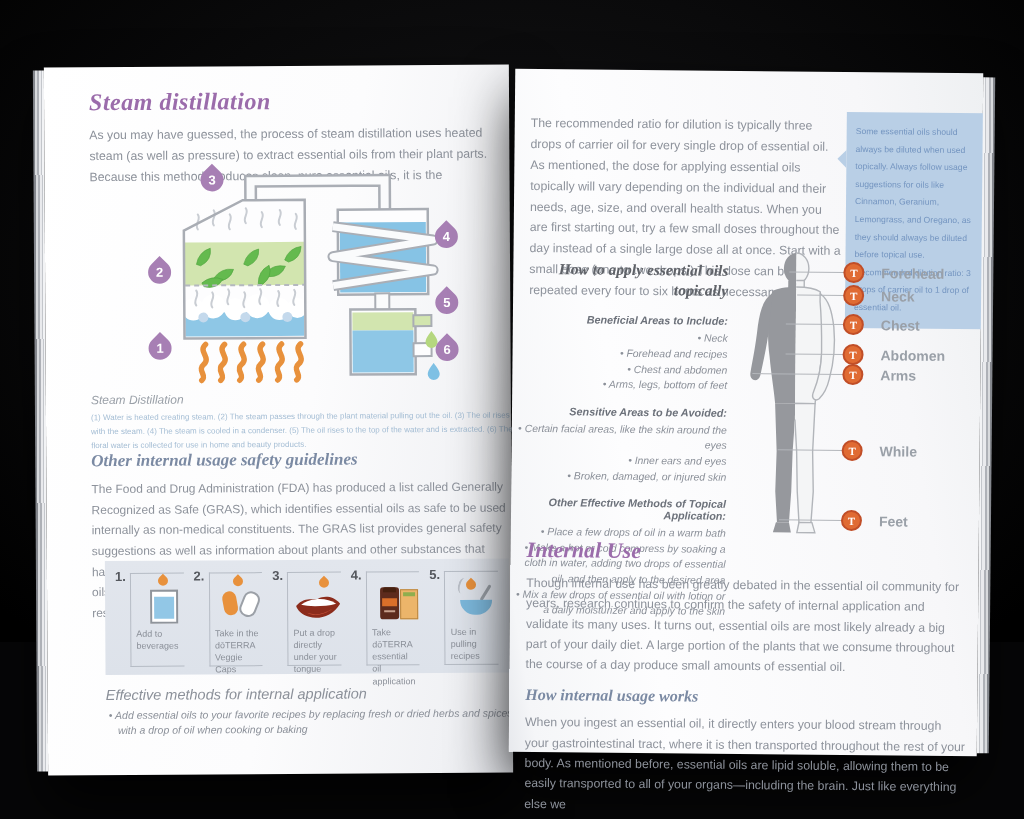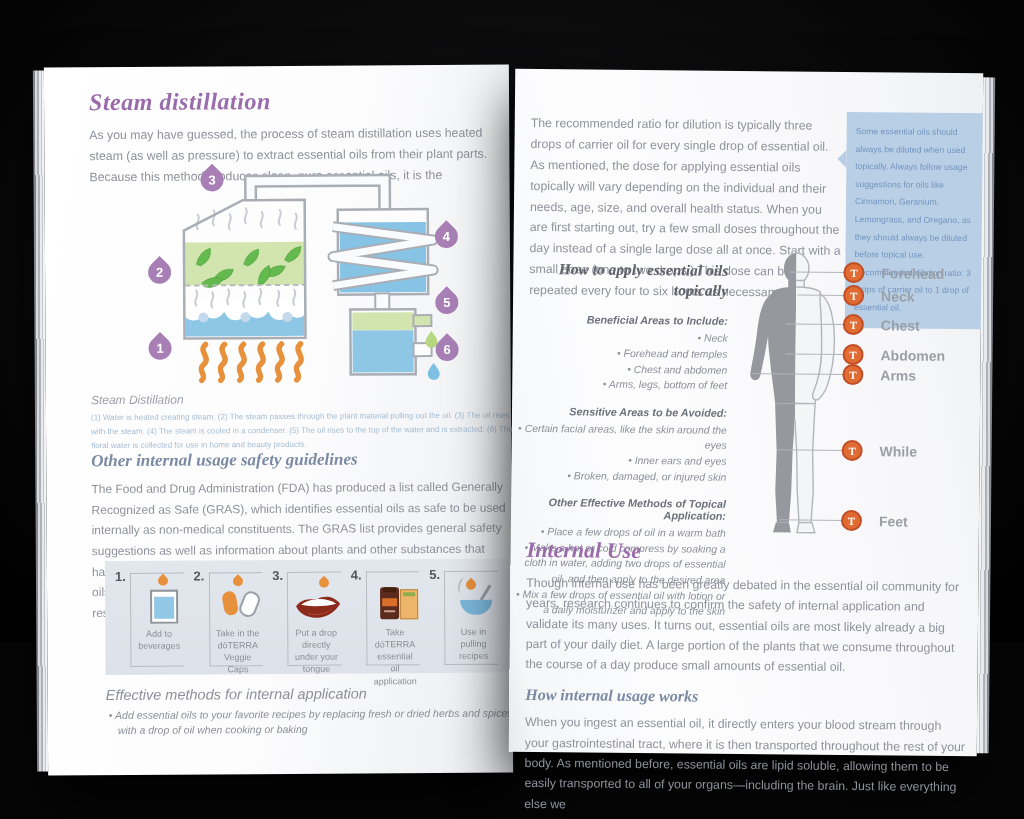--- a/index.html
+++ b/index.html
@@ -39,21 +39,21 @@
   .lp-h2{position:absolute;left:45px;top:384px;font-family:"Liberation Serif",serif;
     font-style:italic;font-weight:bold;font-size:17px;color:#7b8aa3;}
   .lp-guidelines{position:absolute;left:45px;top:412px;width:415px;font-size:12px;line-height:1.72;}
   .steps-panel{position:absolute;left:58px;top:494px;width:404px;height:114px;
     background:linear-gradient(180deg,#e2e6ed 0%,#dde2ea 100%);
     display:flex;gap:7px;padding:10px 8px 0 10px;box-sizing:border-box;}
   .step{position:relative;width:74px;}
   .step-num{position:absolute;left:0;top:-2px;font-size:13px;font-weight:bold;color:#55585e;}
   .step-frame{position:absolute;left:15px;top:2px;right:3px;bottom:8px;
     border-top:1px solid #b6bcc5;border-left:1px solid #b6bcc5;border-bottom:1px solid #b6bcc5;
-    padding:2px 2px 0 5px;text-align:center;}
+    padding:2px 2px 0 5px;}
   .step-icon{position:relative;height:52px;}
   .step-label{font-size:9px;line-height:1.35;color:#8b9099;}
   .odrop{position:absolute;width:10px;height:10px;border-radius:0 50% 50% 50%;
     transform:rotate(45deg);background:#e8913c;}
   
   .glass{position:absolute;left:14px;top:14px;width:24px;height:30px;border:2px solid #8f949b;background:#fff;}
   .glass-water{margin:5px 2px 0;height:22px;background:#92c7e6;}
   .i1 .odrop{left:22px;top:0;}
   
   .cap-orange{position:absolute;left:8px;top:16px;width:14px;height:24px;border-radius:8px;
@@ -311,21 +311,21 @@
     <p class="rp-intro body-text">The recommended ratio for dilution is typically three drops of carrier oil for every single drop of essential oil. As mentioned, the dose for applying essential oils topically will vary depending on the individual and their needs, age, size, and overall health status. When you are first starting out, try a few small doses throughout the day instead of a single large dose all at once. Start with a small dose (one to two drops.) This dose can be repeated every four to six hours as necessary.</p>
 
     <div class="callout">
       <span>Some essential oils should always be diluted when used topically. Always follow usage suggestions for oils like Cinnamon, Geranium, Lemongrass, and Oregano, as they should always be diluted before topical use. Recommended dilution ratio: 3 drops of carrier oil to 1 drop of essential oil.</span>
     </div>
 
     <div class="tp-lists">
       <div class="tp-heading">How to apply essential oils topically</div>
       <div class="tp-title">Beneficial Areas to Include:</div>
       <div class="tp-item">• <b>Neck</b></div>
-      <div class="tp-item">• <b>Forehead and temples</b></div>
+      <div class="tp-item">• <b>Forehead and recipes</b></div>
       <div class="tp-item">• <b>Chest and abdomen</b></div>
       <div class="tp-item">• <b>Arms, legs, bottom of feet</b></div>
       <div class="tp-title">Sensitive Areas to be Avoided:</div>
       <div class="tp-item">• <b>Certain facial areas, like the skin around the eyes</b></div>
       <div class="tp-item">• <b>Inner ears and eyes</b></div>
       <div class="tp-item">• <b>Broken, damaged, or injured skin</b></div>
       <div class="tp-title">Other Effective Methods of Topical Application:</div>
       <div class="tp-item">• <b>Place a few drops of oil in a warm bath</b></div>
       <div class="tp-item">• <b>Make a hot or cold compress by soaking a cloth in water, adding two drops of essential oil, and then apply to the desired area</b></div>
       <div class="tp-item">• <b>Mix a few drops of essential oil with lotion or a daily moisturizer and apply to the skin</b></div>

